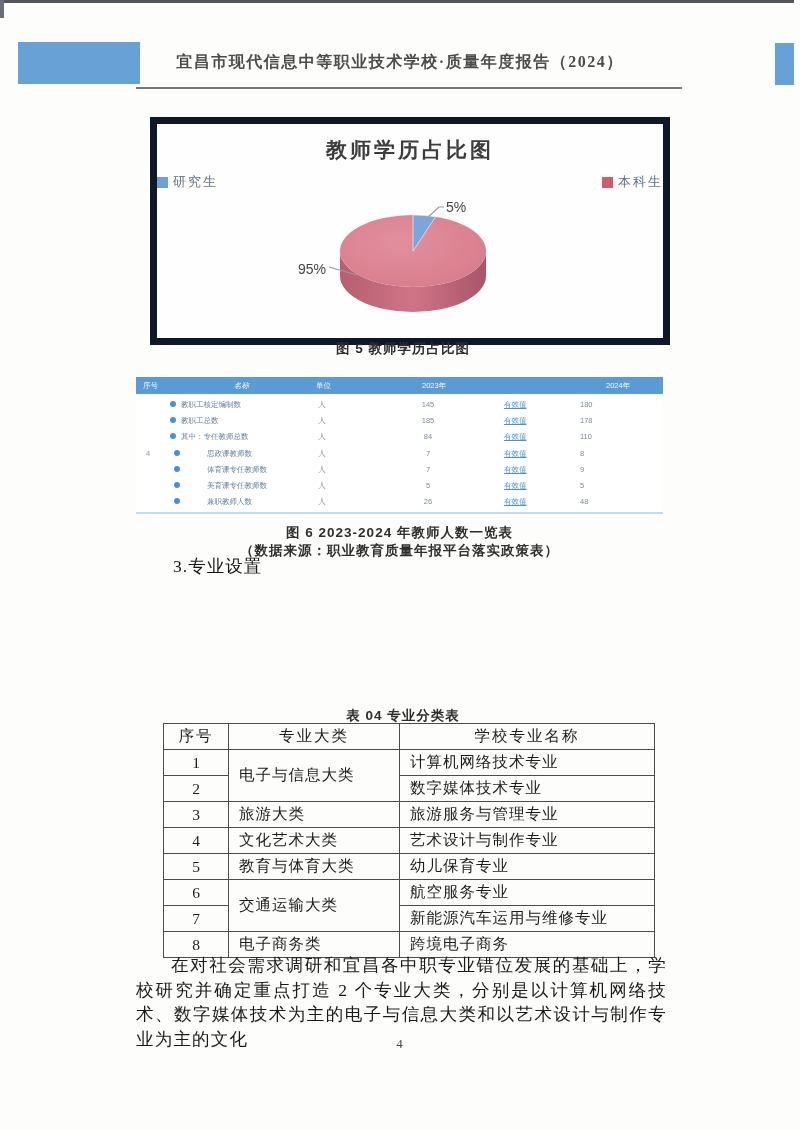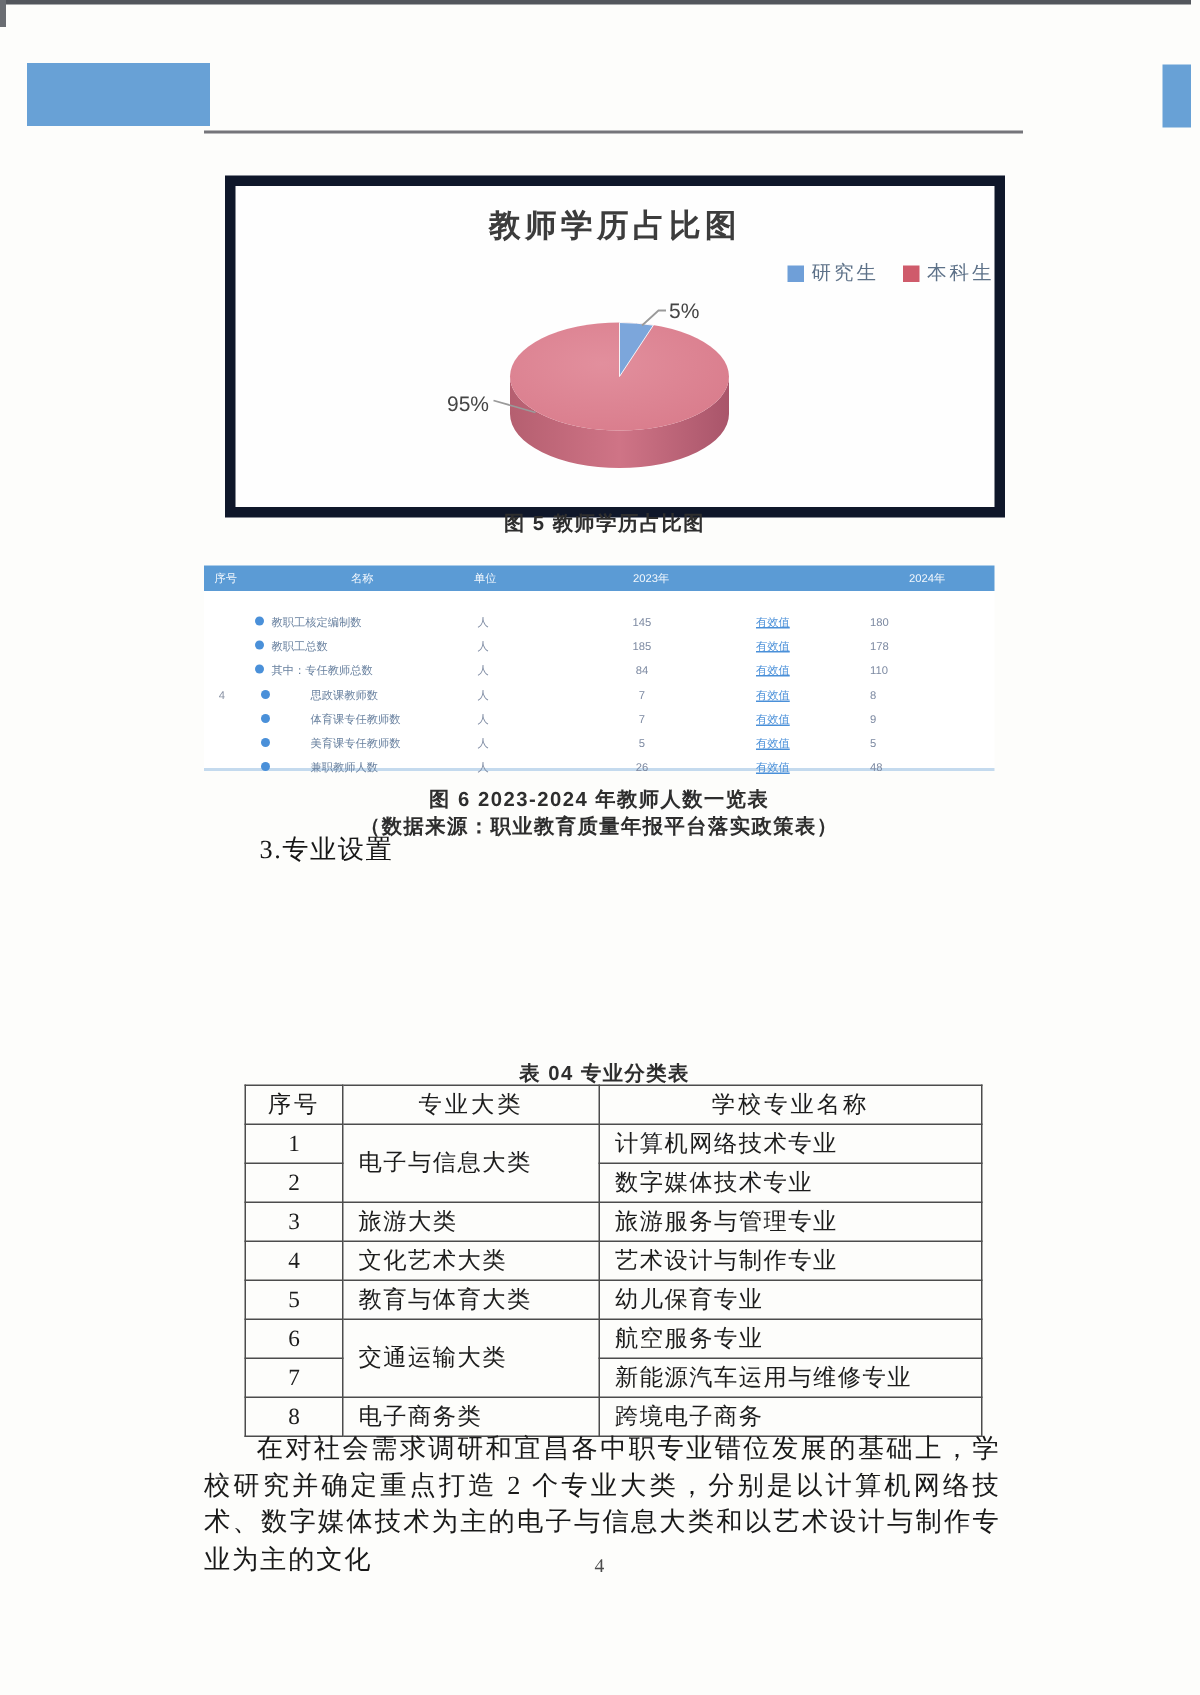--- a/index.html
+++ b/index.html
@@ -12,35 +12,35 @@
   .edge-notch{left:0;top:0;width:4px;height:18px;background:#6a6d72;}
   .hdr-block{background:#68a1d6;}
   .hdr-title{left:140px;top:52px;width:520px;text-align:center;color:#4c4c4c;
              font-family:"Liberation Serif",serif;font-size:16px;font-weight:600;letter-spacing:1.5px;}
   .hdr-rule{left:136px;top:87px;width:546px;height:2px;background:#75757a;}
 
   
   .chart-panel{left:150px;top:117px;width:506px;height:214px;border:7px solid #0f172a;background:#fefefe;}
   .chart-title{position:absolute;left:0;top:12px;width:100%;text-align:center;font-size:21px;font-weight:bold;
                color:#3c3c3c;letter-spacing:3px;}
-  .chart-legend{position:absolute;left:0;top:49px;width:100%;display:flex;justify-content:flex-end;gap:16px;
+  .chart-legend{position:absolute;left:0;top:49px;width:100%;display:flex;justify-content:space-between;gap:16px;
                 font-size:13px;color:#5d7188;letter-spacing:2px;}
   .legend-item{display:flex;align-items:center;gap:5px;}
   .legend-swatch{width:11px;height:11px;display:inline-block;}
   .pie-svg{position:absolute;left:0;top:72px;filter:blur(.3px);}
 
   .fig-caption{text-align:center;font-weight:bold;color:#2e2e2e;font-size:13.5px;letter-spacing:1px;}
 
   
   .staff-panel{left:136px;top:377px;width:527px;height:135px;background:#fff;filter:blur(.45px);
                border-bottom:2px solid #c4daee;}
   .staff-header{position:relative;height:17px;background:#5b9bd5;color:#f3f8fd;font-size:7.5px;}
   .staff-header span{position:absolute;top:4px;}
-  .sh-seq{left:7px;} .sh-name{left:98px;} .sh-unit{left:180px;} .sh-2023{left:286px;} .sh-2024{left:470px;}
-  .staff-rows{position:relative;padding-top:12px;}
+  .sh-seq{left:7px;} .sh-name{left:98px;font-style:italic;} .sh-unit{left:180px;} .sh-2023{left:286px;} .sh-2024{left:470px;}
+  .staff-rows{position:relative;padding-top:2px;}
   .staff-row{position:relative;height:16.2px;font-size:7.5px;color:#7d8aa2;}
   .staff-row span{position:absolute;top:4px;}
   .c-seq{left:2px;width:20px;text-align:center;color:#8a93a5;}
   .c-icon{left:34px;top:5px !important;width:6px;height:6px;border-radius:50%;background:#4a90d9;}
   .staff-row.indent .c-icon{left:38px;}
   .c-name{left:45px;color:#68809f;}
   .staff-row.indent .c-name{left:71px;}
   .c-unit{left:176px;width:20px;text-align:center;}
   .c-v23{left:272px;width:40px;text-align:center;}
   .c-status{left:368px;color:#4a90d9;text-decoration:underline;}
@@ -69,20 +69,21 @@
 </style>
 </head>
 <body>
 
 <div class="page">
 
   <div class="abs top-line"></div>
   <div class="abs edge-notch"></div>
   <div class="abs hdr-block" style="left:18px;top:42px;width:122px;height:42px;"></div>
   <div class="abs hdr-block" style="left:775px;top:43px;width:19px;height:42px;"></div>
+  <div class="abs hdr-title">宜昌市现代信息中等职业技术学校·质量年度报告（2024）</div>
   <div class="abs hdr-rule"></div>
 
   <div class="abs chart-panel">
     <div class="chart-title">教师学历占比图</div>
     <div class="chart-legend">
       <span class="legend-item">
         <span class="legend-swatch" style="background:#6f9fd8;"></span>
         <span>研究生</span>
       </span>
       <span class="legend-item">

